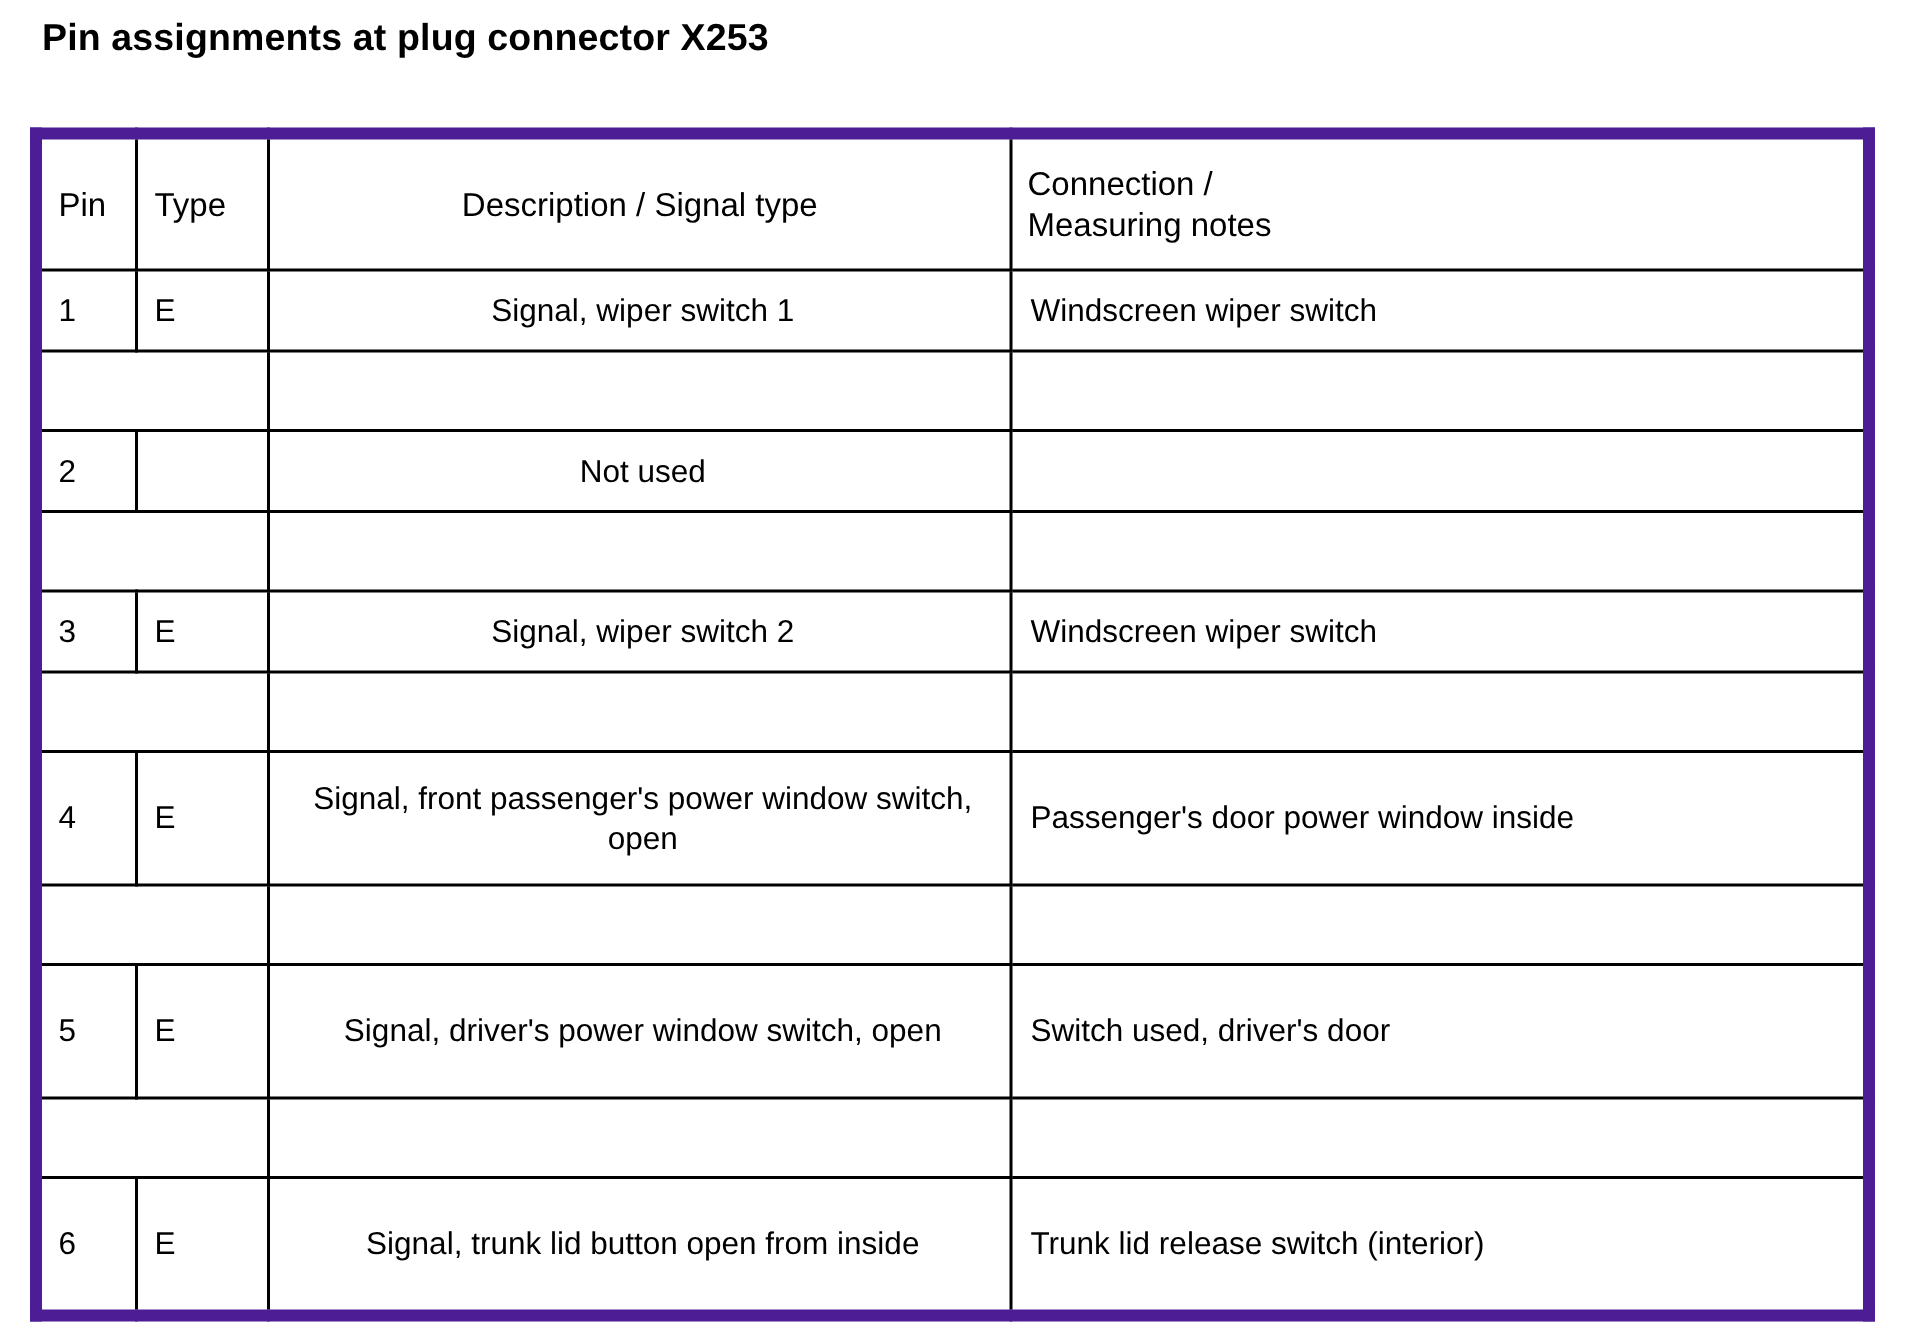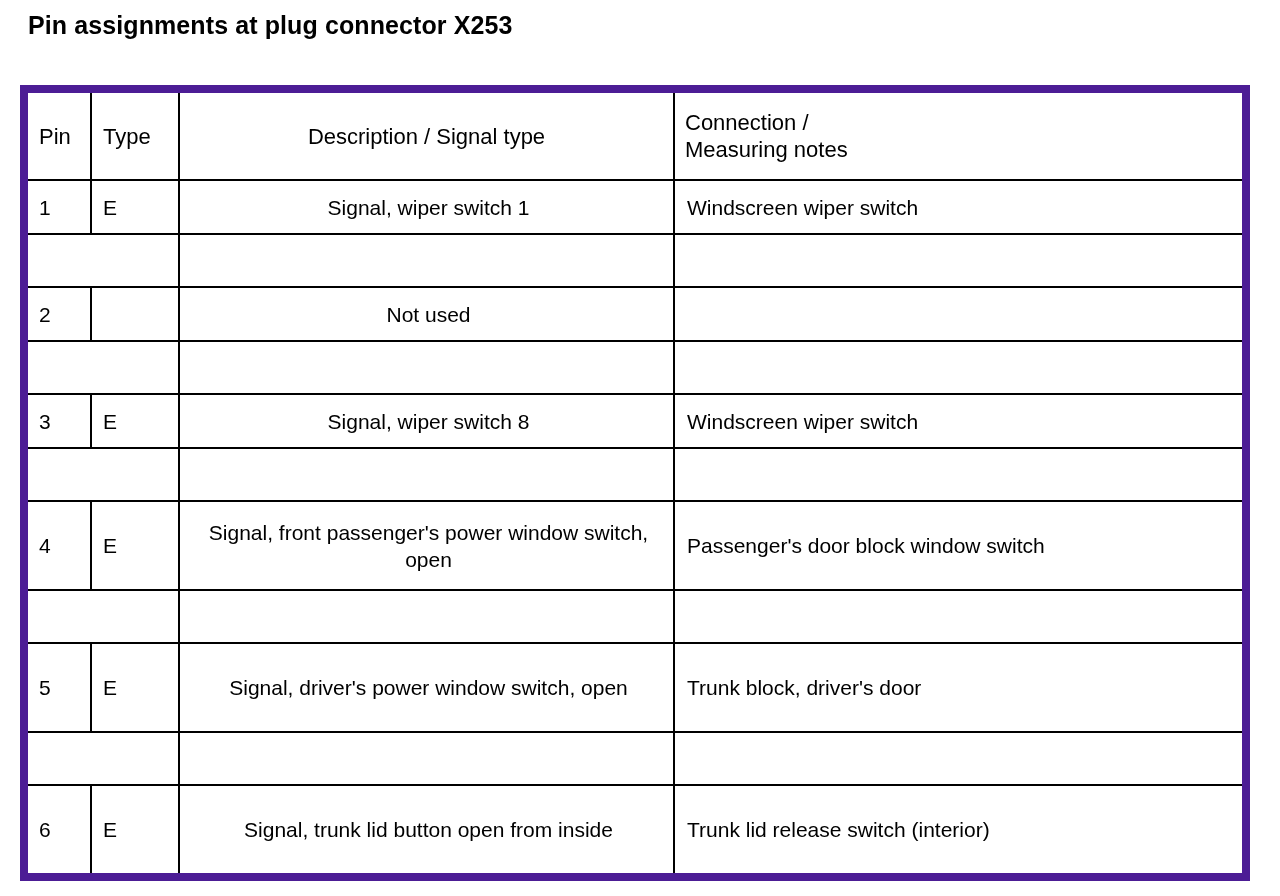--- a/index.html
+++ b/index.html
@@ -136,44 +136,44 @@
           <td class="cell-conn"></td>
         </tr>
         <tr class="spacer-row">
           <td colspan="2" class="cell-pin"></td>
           <td class="cell-desc"></td>
           <td class="cell-conn"></td>
         </tr>
         <tr class="data-row single">
           <td class="cell-pin">3</td>
           <td class="cell-type">E</td>
-          <td class="cell-desc">Signal, wiper switch 8</td>
+          <td class="cell-desc">Signal, wiper switch 2</td>
           <td class="cell-conn">Windscreen wiper switch</td>
         </tr>
         <tr class="spacer-row">
           <td colspan="2" class="cell-pin"></td>
           <td class="cell-desc"></td>
           <td class="cell-conn"></td>
         </tr>
         <tr class="data-row double">
           <td class="cell-pin">4</td>
           <td class="cell-type">E</td>
           <td class="cell-desc">Signal, front passenger's power window switch, open</td>
-          <td class="cell-conn">Passenger's door block window switch</td>
+          <td class="cell-conn">Passenger's door power window inside</td>
         </tr>
         <tr class="spacer-row">
           <td colspan="2" class="cell-pin"></td>
           <td class="cell-desc"></td>
           <td class="cell-conn"></td>
         </tr>
         <tr class="data-row double">
           <td class="cell-pin">5</td>
           <td class="cell-type">E</td>
           <td class="cell-desc">Signal, driver's power window switch, open</td>
-          <td class="cell-conn">Trunk block, driver's door</td>
+          <td class="cell-conn">Switch used, driver's door</td>
         </tr>
         <tr class="spacer-row">
           <td colspan="2" class="cell-pin"></td>
           <td class="cell-desc"></td>
           <td class="cell-conn"></td>
         </tr>
         <tr class="data-row double">
           <td class="cell-pin">6</td>
           <td class="cell-type">E</td>
           <td class="cell-desc">Signal, trunk lid button open from inside</td>

